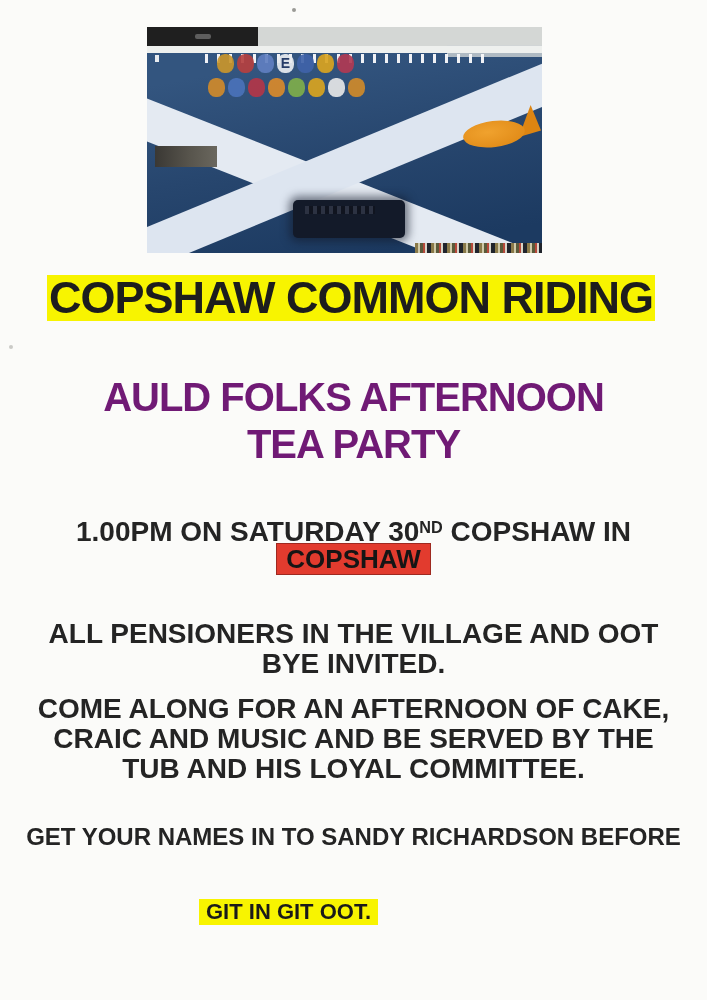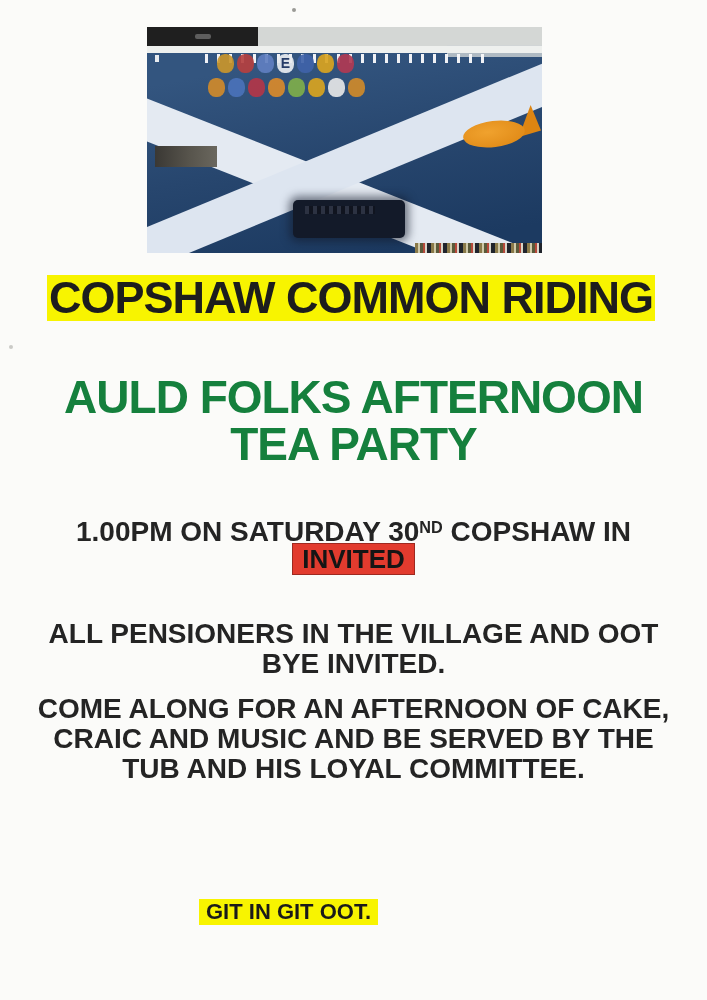--- a/index.html
+++ b/index.html
@@ -44,21 +44,21 @@
     clip-path:polygon(15% 100%,60% 0,100% 80%);}
   .shelf{left:268px;top:216px;width:127px;height:10px;
     background:repeating-linear-gradient(90deg,#8a7a4a 0 3px,#cfc9a8 3px 5px,#5a5a3a 5px 8px,#b5483a 8px 10px,#d8d4c8 10px 12px,#20242c 12px 16px);}
   
   .banner{
     left:47px;top:275px;width:608px;height:46px;line-height:46px;
     text-align:center;font-weight:bold;font-size:45px;letter-spacing:-1px;color:#1d1d1d;
   }
   .main-title{
     left:0;top:374px;width:707px;text-align:center;font-weight:bold;
-    font-size:46px;line-height:47px;letter-spacing:-1px;color:#15803d;white-space:pre-line;
+    font-size:40px;line-height:47px;letter-spacing:-1px;color:#701a75;white-space:pre-line;
   }
   .when{left:0;top:512px;width:707px;text-align:center;font-weight:bold;font-size:28px;line-height:31px;color:#242424;}
   .sup{font-size:0.58em;vertical-align:0.48em;}
   .venue-wrap{left:0;top:543px;width:707px;text-align:center;}
   .venue{
     display:inline-block;font-weight:bold;font-size:26px;line-height:28px;
     padding:1px 9px;color:#151515;border:1px solid rgba(0,0,0,.3);
   }
   .invited{left:0;top:604px;width:707px;text-align:center;font-weight:bold;font-size:28px;line-height:30px;color:#242424;white-space:pre-line;margin-top:15px;}
   .details{left:0;top:694px;width:707px;text-align:center;font-weight:bold;font-size:28px;line-height:30px;color:#242424;white-space:pre-line;}
@@ -117,28 +117,29 @@
 </div>
 
 <div class="abs banner" style="background-color: rgb(248, 244, 0);">COPSHAW COMMON RIDING</div>
 
 <div class="abs main-title">AULD FOLKS AFTERNOON
 TEA PARTY</div>
 
 <div class="abs when"><span>1.00PM ON SATURDAY 30</span><span class="sup">ND</span><span> COPSHAW IN</span></div>
 
 <div class="abs venue-wrap">
-  <span class="venue" style="background-color: rgb(226, 59, 46);">INVITED</span>
+  <span class="venue" style="background-color: rgb(226, 59, 46);">COPSHAW</span>
 </div>
 
 <div class="abs invited">ALL PENSIONERS IN THE VILLAGE AND OOT
 BYE INVITED.</div>
 
 <div class="abs details">COME ALONG FOR AN AFTERNOON OF CAKE,
 CRAIC AND MUSIC AND BE SERVED BY THE
 TUB AND HIS LOYAL COMMITTEE.</div>
 
 <div class="abs deadline">
+  <div>GET YOUR NAMES IN TO SANDY RICHARDSON BEFORE</div>
 </div>
 
 <div class="abs footer-wrap">
   <span class="footer-box" style="background-color: rgb(248, 244, 0);">GIT IN GIT OOT.</span>
 </div>
 
 </body></html>

